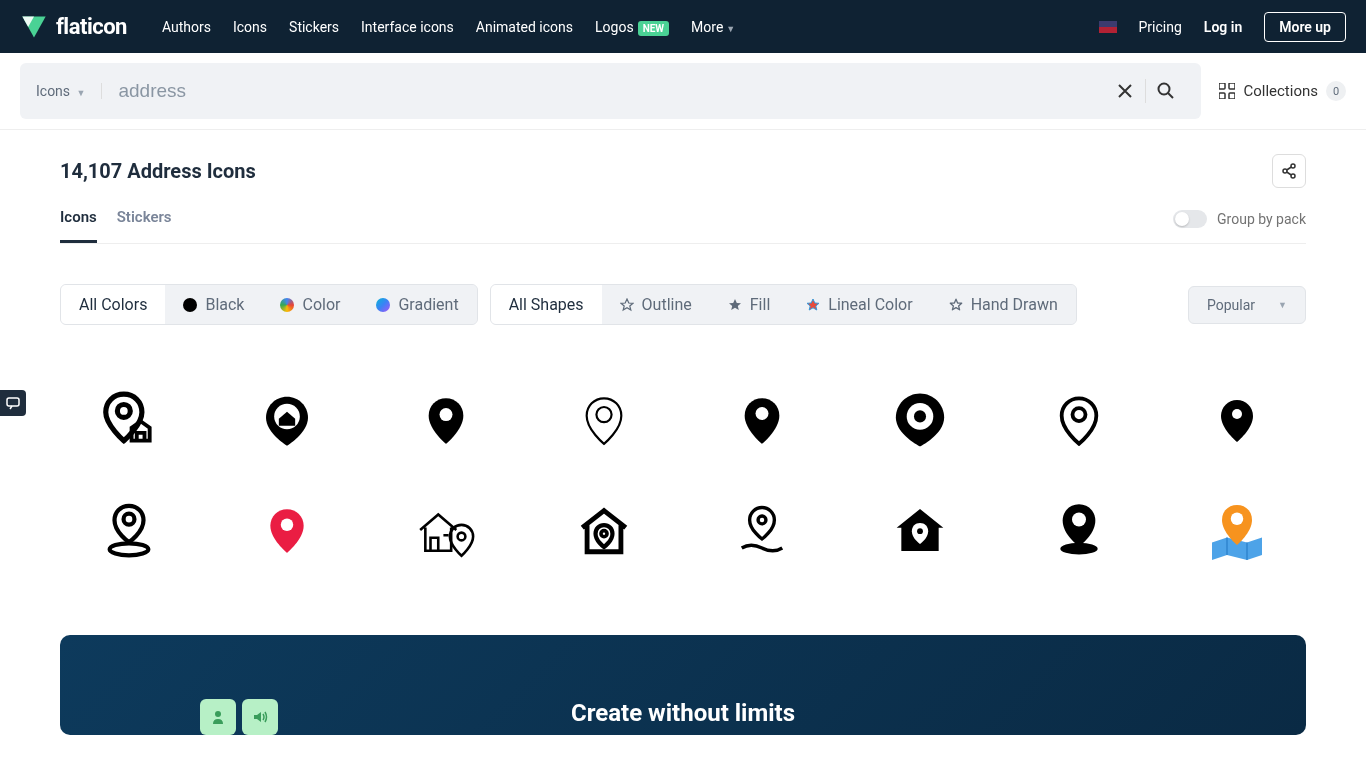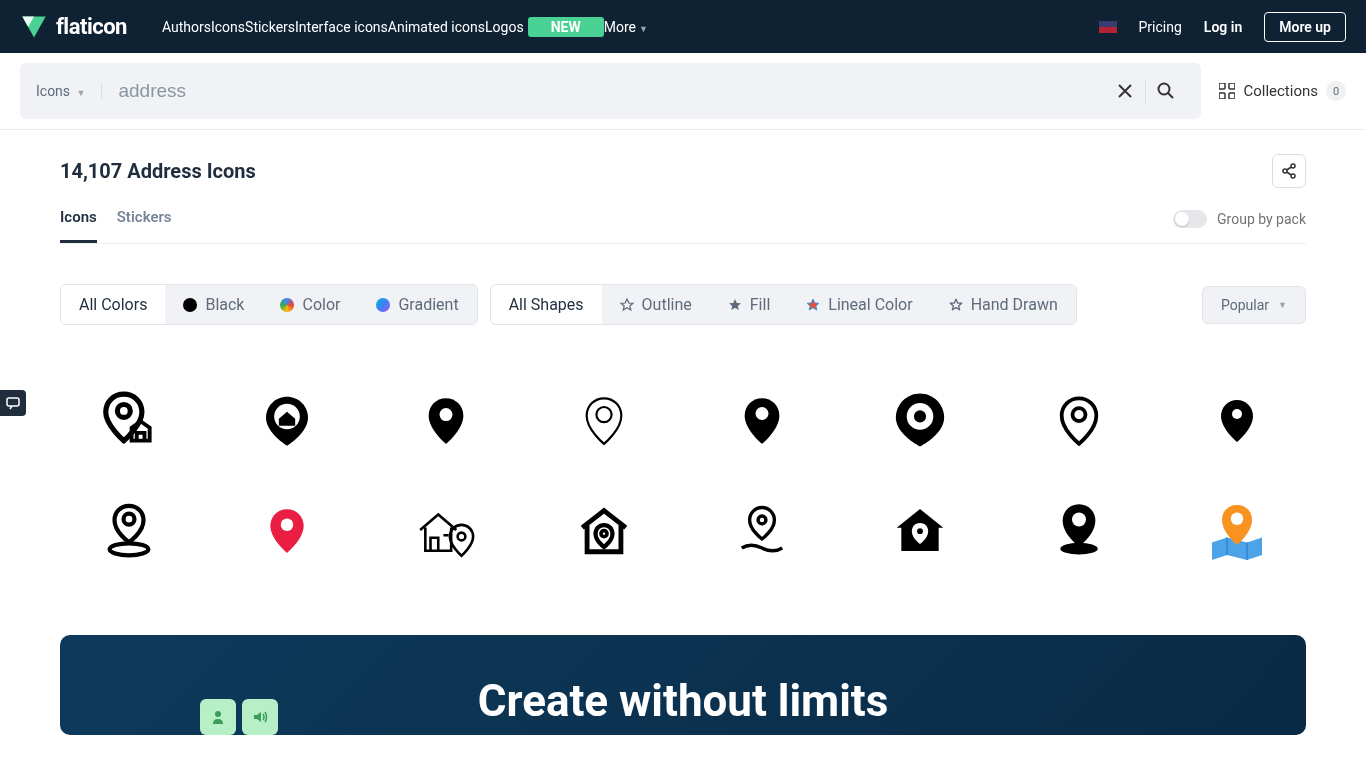--- a/index.html
+++ b/index.html
@@ -1,23 +1,23 @@
 <!DOCTYPE html>
 <html><head>
 <meta charset="utf-8">
 <style>
 * { margin: 0; padding: 0; box-sizing: border-box; }
 body { font-family: -apple-system, BlinkMacSystemFont, "Segoe UI", Roboto, sans-serif; background: #fff; color: #333; width: 1366px; }
 .header { background: #0F2233; height: 53px; display: flex; align-items: center; padding: 0 20px; color: #fff; }
 .logo { display: flex; align-items: center; gap: 8px; margin-right: 35px; }
 .logo-icon { width: 28px; height: 28px; }
 .logo-text { font-size: 22px; font-weight: 700; letter-spacing: -0.5px; }
-.nav { display: flex; font-size: 14px; align-items: center; }
+.nav { display: flex; gap: 22px; font-size: 14px; align-items: center; }
 .nav-item { color: #fff; cursor: pointer; }
-.badge-new { background: #4AD295; color: #fff; font-size: 14px; font-weight: 700; padding: 2px 23px; border-radius: 3px; margin-left: 4px; }
+.badge-new { background: #4AD295; color: #fff; font-size: 10px; font-weight: 700; padding: 2px 5px; border-radius: 3px; margin-left: 4px; }
 .header-right { margin-left: auto; display: flex; align-items: center; gap: 22px; font-size: 14px; }
 .flag { width: 18px; height: 12px; background: linear-gradient(to bottom, #3c3b6e 0%, #3c3b6e 54%, #b22234 54%); position: relative; }
 .btn-signup { border: 1px solid #fff; padding: 6px 14px; border-radius: 4px; font-weight: 600; }
 .btn-login { font-weight: 600; }
 .search-row { background: #fff; padding: 10px 20px; display: flex; align-items: center; gap: 18px; border-bottom: 1px solid #eee; }
 .search-bar { flex: 1; background: #F0F2F5; border-radius: 6px; height: 56px; display: flex; align-items: center; padding: 0 16px; }
 .search-type { font-size: 14px; color: #5f6b7a; padding-right: 16px; border-right: 1px solid #ddd; cursor: pointer; }
 .search-input { flex: 1; border: none; background: transparent; padding: 0 16px; font-size: 19px; color: #8a96a3; outline: none; }
 .search-clear, .search-go { width: 40px; display: flex; align-items: center; justify-content: center; cursor: pointer; color: #333; }
 .search-go { border-left: 1px solid #ddd; height: 24px; }
@@ -36,27 +36,27 @@
 .switch::after { content: ""; position: absolute; left: 2px; top: 2px; width: 14px; height: 14px; background: #fff; border-radius: 50%; box-shadow: 0 1px 2px rgba(0,0,0,0.2); }
 .filters-row { display: flex; align-items: center; gap: 12px; margin-top: 40px; }
 .seg { display: flex; border: 1px solid #e1e4e8; border-radius: 6px; overflow: hidden; background: #f0f2f5; }
 .seg-item { padding: 10px 18px; font-size: 16px; color: #5f6b7a; cursor: pointer; display: flex; align-items: center; gap: 8px; background: #f0f2f5; }
 .seg-item.active { background: #fff; color: #1f2d3d; }
 .filter-dot { width: 14px; height: 14px; border-radius: 50%; display: inline-block; }
 .dot-black { background: #000; }
 .dot-color { background: conic-gradient(#4285f4, #ea4335, #fbbc05, #34a853, #4285f4); }
 .dot-gradient { background: linear-gradient(135deg, #06b6d4, #3b82f6, #a855f7); }
 .star-ico { width: 14px; height: 14px; }
-.sort-btn { margin-left: auto; background: #f0f2f5; border: 1px solid #e1e4e8; border-radius: 6px; padding: 10px 18px; font-size: 14px; color: #5f6b7a; cursor: pointer; display: flex; align-items: center; gap: 6px; }
+.sort-btn { margin-left: auto; background: #f0f2f5; border: 1px solid #e1e4e8; border-radius: 6px; padding: 10px 18px; font-size: 14px; color: #5f6b7a; cursor: pointer; display: flex; align-items: center; gap: 20px; }
 .choice-row { margin-top: 16px; display: flex; align-items: center; gap: 10px; color: #7a8599; font-size: 14px; }
 .checkbox { width: 16px; height: 16px; border: 1.5px solid #cfd4da; border-radius: 3px; }
 .grid { display: grid; grid-template-columns: repeat(8, 1fr); gap: 20px; margin-top: 50px; }
 .cell { height: 90px; display: flex; align-items: center; justify-content: center; cursor: pointer; }
 .banner { margin-top: 60px; background: linear-gradient(135deg, #0d3a5c, #0a2a44); border-radius: 10px; height: 100px; display: flex; align-items: flex-end; justify-content: center; position: relative; overflow: hidden; }
-.banner-title { color: #fff; font-size: 44px; font-weight: 700; padding-bottom: 8px; }
+.banner-title { color: #fff; font-size: 24px; font-weight: 700; padding-bottom: 8px; }
 .banner-deco { position: absolute; left: 140px; bottom: 0; display: flex; gap: 6px; }
 .deco-item { width: 36px; height: 36px; background: #b7f0c6; border-radius: 6px; display: flex; align-items: center; justify-content: center; }
 .feedback-tab { position: fixed; left: 0; top: 390px; background: #1f2d3d; width: 26px; height: 26px; border-radius: 0 4px 4px 0; display: flex; align-items: center; justify-content: center; cursor: pointer; }
 svg { display: block; }
 .caret { font-size: 9px; margin-left: 3px; color: #9aa5b1; }
 </style>
 </head>
 <body>
 
 <div class="header">

